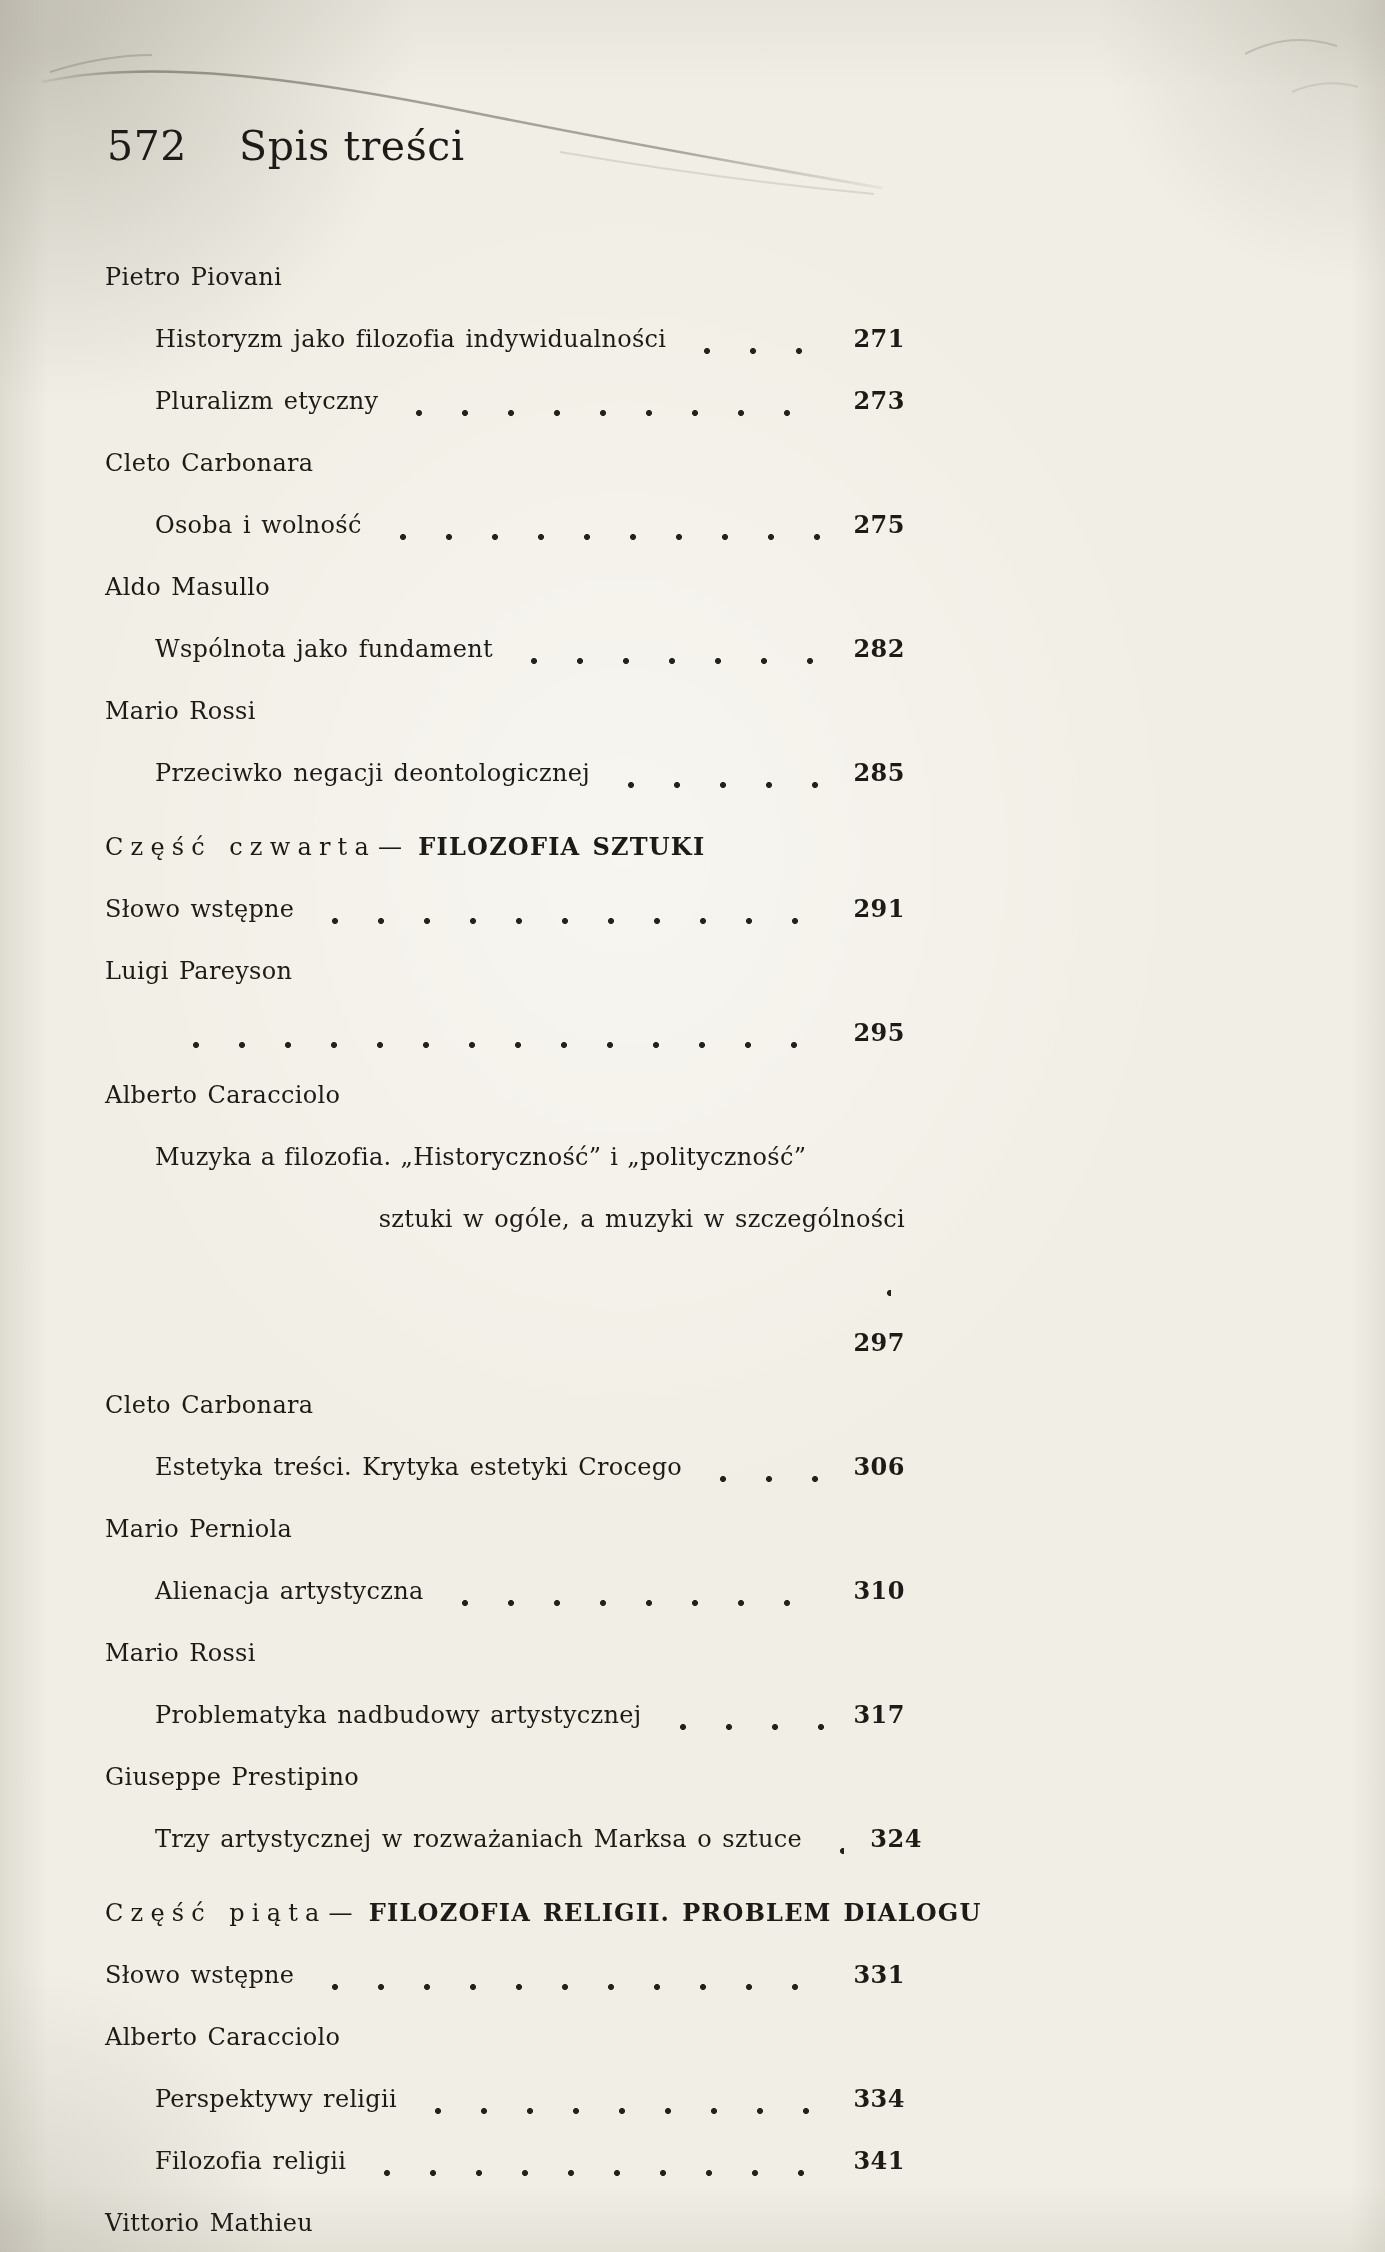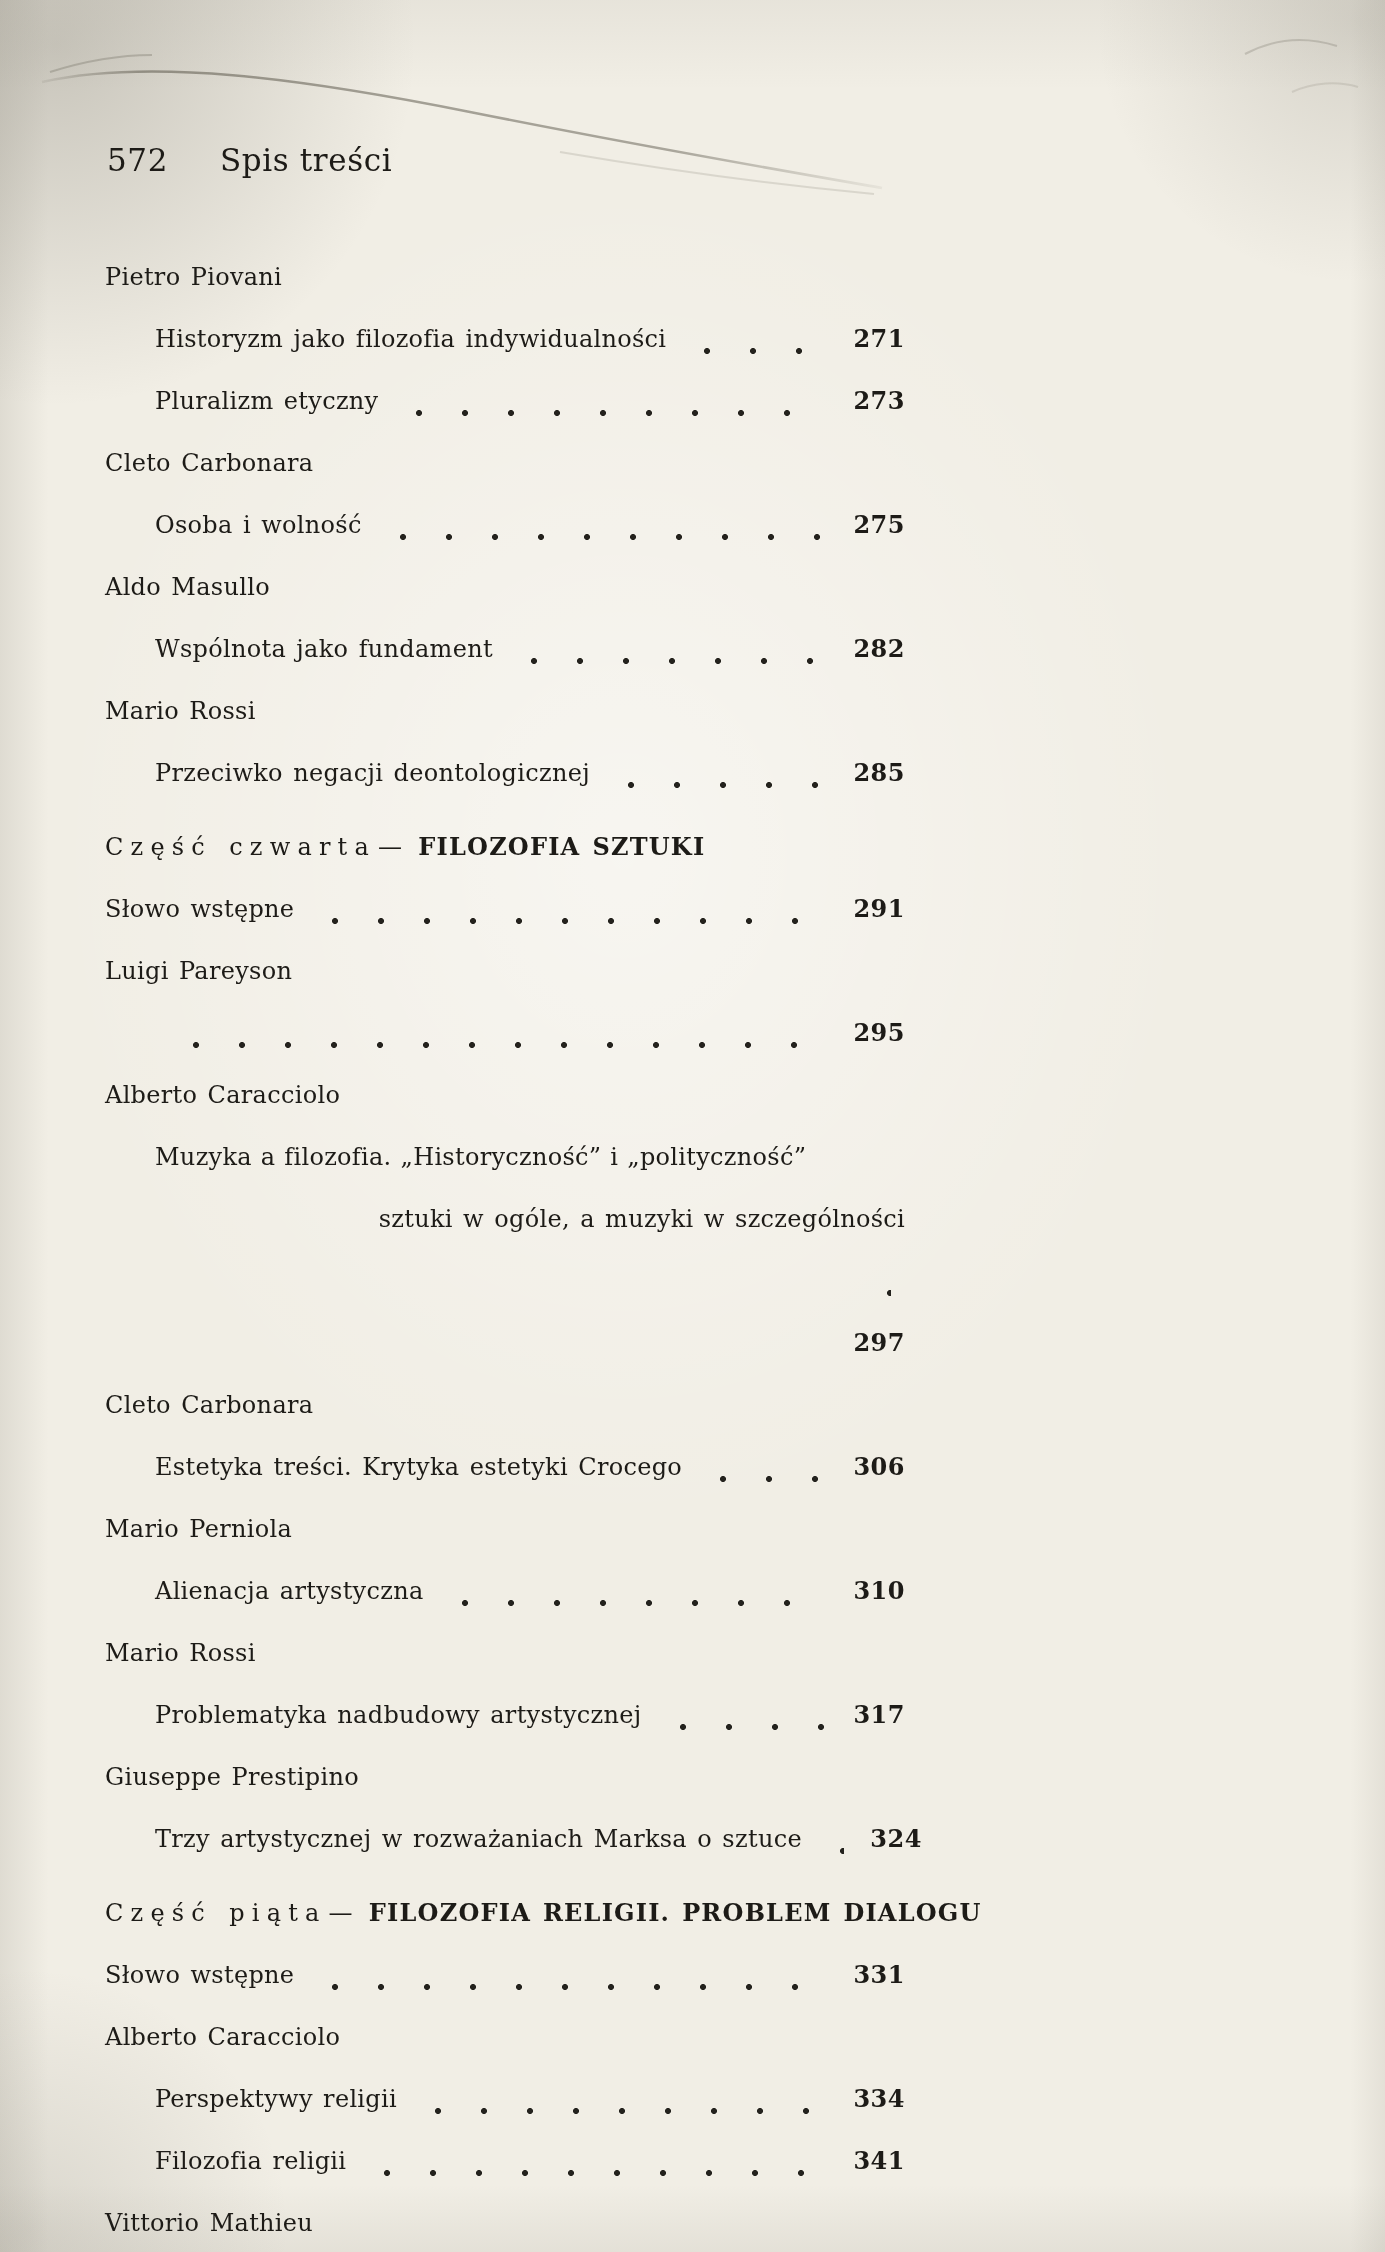--- a/index.html
+++ b/index.html
@@ -36,23 +36,23 @@
   }
   .artifacts {
     position: absolute;
     inset: 0;
     pointer-events: none;
   }
 
   .page-header {
     position: absolute;
     left: 107px;
-    top: 138px;
+    top: 124px;
     display: flex;
-    font-size: 31px;
+    font-size: 41px;
     line-height: 44px;
     letter-spacing: 0.6px;
     text-align: center;
   }
   .folio { margin-right: 52px; }
 
   .toc {
     position: absolute;
     left: 105px;
     top: 246px;

